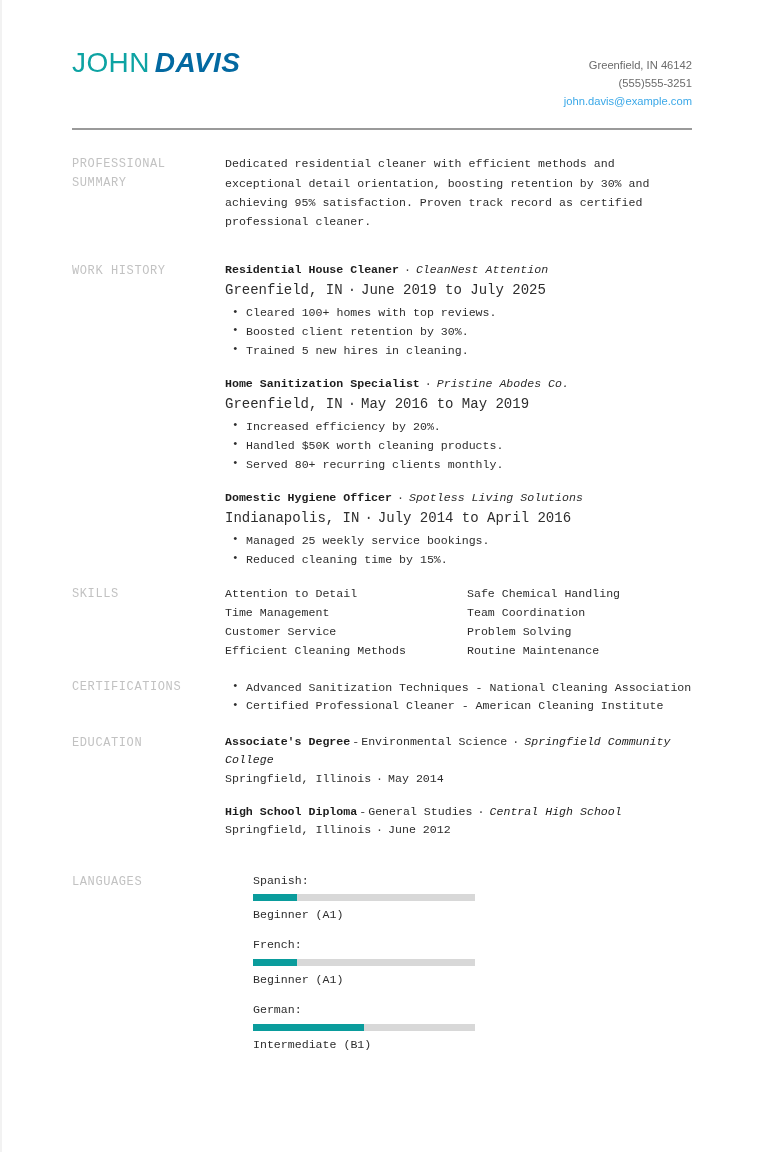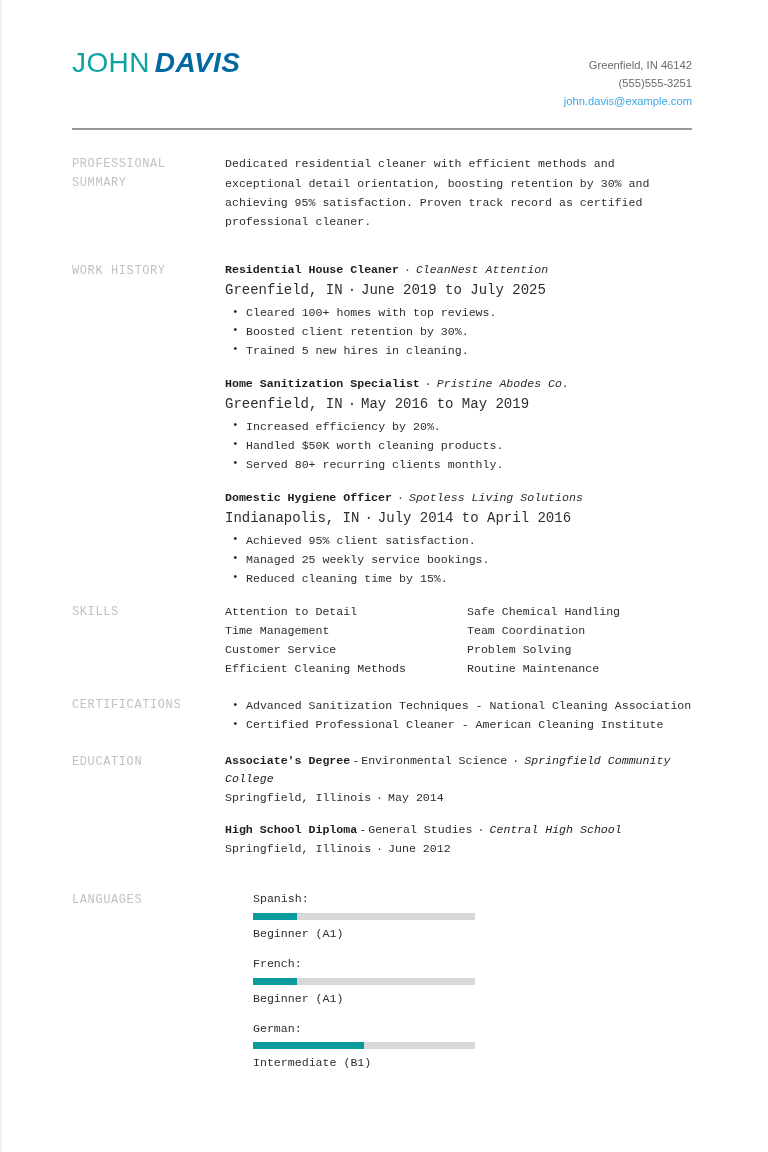--- a/index.html
+++ b/index.html
@@ -273,21 +273,20 @@
         </div>
 
         <div class="job">
           <div class="job-title-line">
             <span class="job-title">Domestic Hygiene Officer</span><span class="sep">·</span><span class="job-company">Spotless Living Solutions</span>
           </div>
           <div class="job-meta">
             <span>Indianapolis, IN</span><span class="sep">·</span><span>July 2014 to April 2016</span>
           </div>
           <ul class="bullets">
-            <li>Achieved 95% client satisfaction.</li>
             <li>Managed 25 weekly service bookings.</li>
             <li>Reduced cleaning time by 15%.</li>
           </ul>
         </div>
 
       </div>
     </div>
 
     <div class="section" style="margin-top:14px;">
       <div class="sec-label">SKILLS</div>

